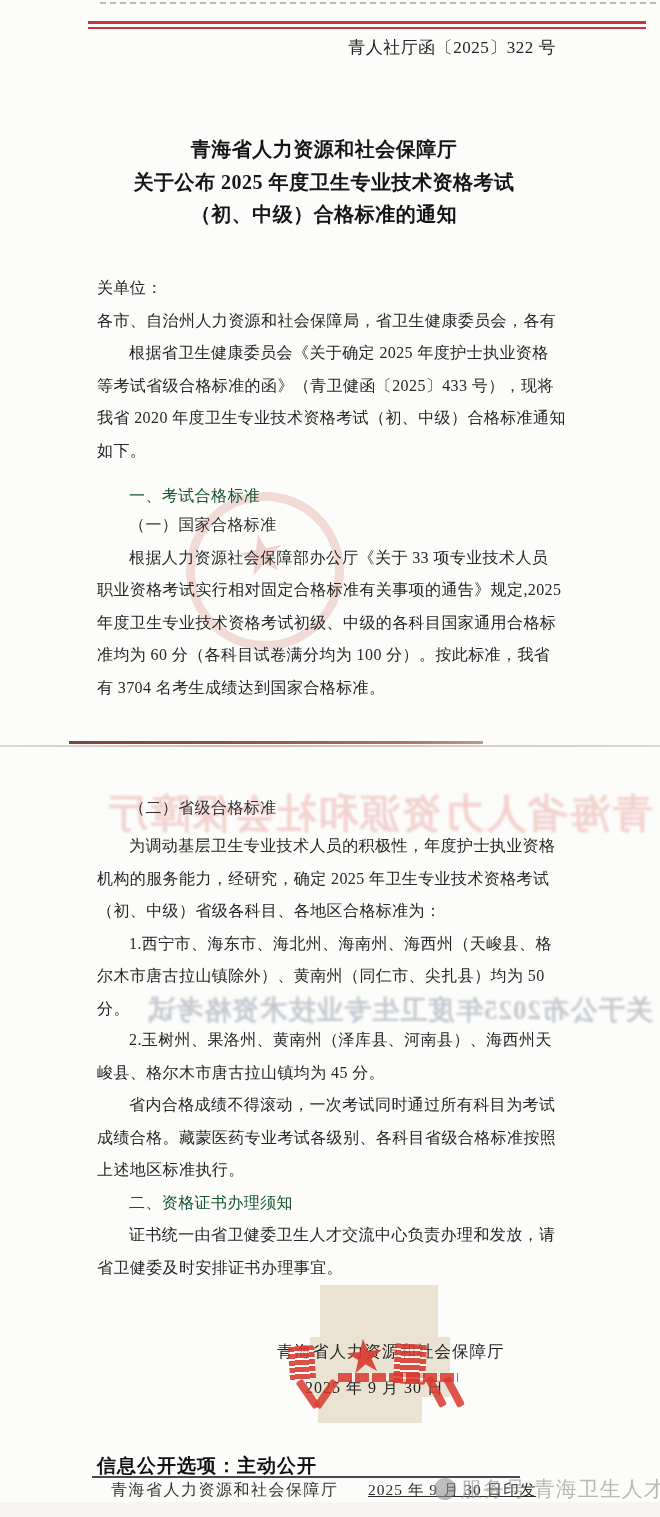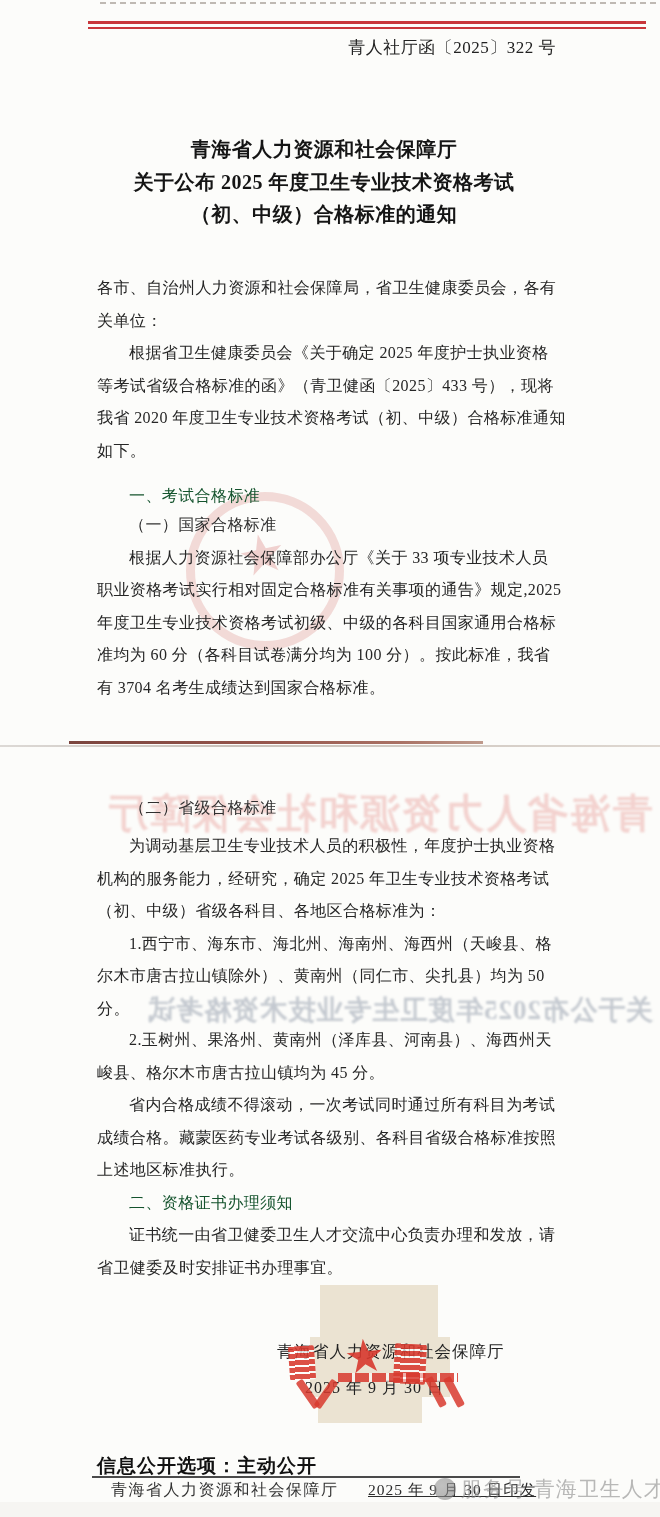--- a/index.html
+++ b/index.html
@@ -76,22 +76,22 @@
   <div class="abs titlebox">
     <div class="tl">青海省人力资源和社会保障厅</div>
     <div class="tl">关于公布 2025 年度卫生专业技术资格考试</div>
     <div class="tl">（初、中级）合格标准的通知</div>
   </div>
 
   <div class="abs ring"></div>
   <div class="abs ring-star">★</div>
 
   <div class="abs grp" style="top:272px;">
+    <div class="ln">关单位：</div>
     <div class="ln">各市、自治州人力资源和社会保障局，省卫生健康委员会，各有</div>
-    <div class="ln">关单位：</div>
     <div class="ln ind">根据省卫生健康委员会《关于确定 2025 年度护士执业资格</div>
     <div class="ln">等考试省级合格标准的函》（青卫健函〔2025〕433 号），现将</div>
     <div class="ln">我省 2020 年度卫生专业技术资格考试（初、中级）合格标准通知</div>
     <div class="ln">如下。</div>
   </div>
 
   <div class="abs grp ln ind hd" style="top:480px;">一、考试合格标准</div>
 
   <div class="abs grp" style="top:509px;">
     <div class="ln ind kai">（一）国家合格标准</div>

